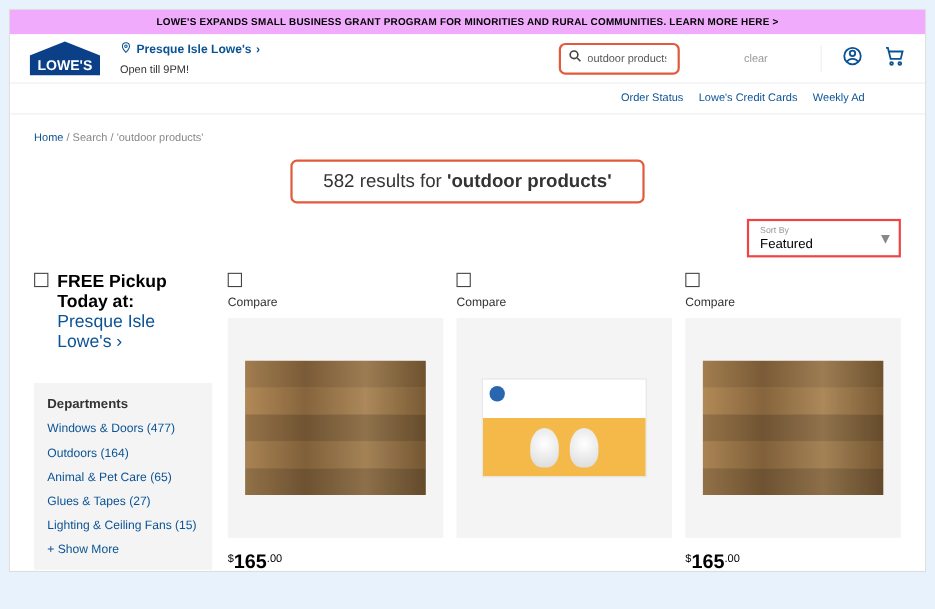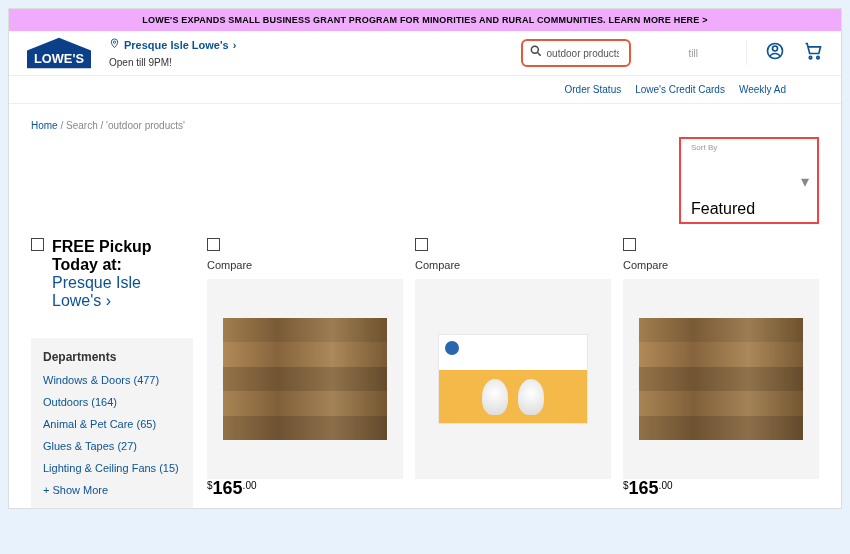--- a/index.html
+++ b/index.html
@@ -23,41 +23,41 @@
   .nav { display: flex; align-items: center; padding: 8px 55px; border-top: 1px solid #eee; border-bottom: 1px solid #eee; font-size: 12px; font-weight: bold; }
   .nav-left { display: flex; gap: 38px; }
   .nav-right { margin-left: auto; display: flex; gap: 14px; font-weight: normal; font-size: 10px; color: #0b5394; }
   .crumbs { padding: 16px 22px 6px; font-size: 10px; color: #888; }
   .crumbs a { color: #0b5394; text-decoration: none; }
   .headline { text-align: center; margin: 8px auto 14px; }
   .headline-box { display: inline-block; border: 2px solid #e25a3b; border-radius: 6px; padding: 8px 28px; font-size: 17px; color: #333; }
   .sortbar { display: flex; justify-content: flex-end; padding: 0 22px; }
   .sortbox { border: 2px solid #ef4444; padding: 4px 10px; width: 140px; position: relative; }
   .sortbox .lbl { font-size: 8px; color: #999; }
-  .sortbox .val { font-size: 16px; margin-top: 48px; }
+  .sortbox .val { font-size: 12px; }
   .sortbox .caret { position: absolute; right: 8px; top: 50%; transform: translateY(-50%); color: #888; }
   .content { display: flex; padding: 14px 22px 0; gap: 14px; }
   .side { width: 162px; }
   .pickup { display: flex; gap: 8px; font-size: 16px; margin-bottom: 28px; }
   .chk { width: 13px; height: 13px; border: 1.5px solid #444; flex-shrink: 0; }
   .pickup .link { color: #0b5394; }
   .facet { background: #f4f4f4; padding: 12px; font-size: 11px; }
   .facet h4 { font-size: 12px; margin-bottom: 10px; color: #333; }
   .facet a { display: block; color: #0b5394; text-decoration: none; margin-bottom: 10px; }
   .facet .show { color: #0b5394; font-size: 11px; }
   .grid { flex: 1; display: flex; gap: 12px; }
   .card { width: 196px; }
   .compare { display: flex; gap: 8px; font-size: 11px; color: #333; margin-bottom: 8px; flex-direction: column; }
   .imgwrap { background: #f4f4f4; display: flex; align-items: center; justify-content: center; height: 200px; }
   .thumb { width: 164px; height: 122px; background: #8a6a44; position: relative; overflow: hidden; }
   .plank { position: absolute; left: 0; right: 0; background: linear-gradient(90deg, #a17d4f, #7a5b37, #9c7c52, #6e522f); }
   .thumb2 { width: 150px; height: 90px; background: linear-gradient(#fff 40%, #f5b94a 40%); border: 1px solid #e7e7e7; display: flex; align-items: flex-end; justify-content: center; gap: 10px; padding-bottom: 8px; position: relative; }
   .thumb2::before { content: ""; position: absolute; left: 6px; top: 6px; width: 14px; height: 14px; border-radius: 50%; background: #2966b0; }
   .bulb { width: 26px; height: 36px; background: radial-gradient(circle at 50% 40%, #fff, #d8d8d8); border-radius: 50% 50% 40% 40%; }
-  .price { font-size: 11px; margin-top: 0; line-height: 1; }
+  .price { font-size: 11px; margin-top: 12px; line-height: 1; }
   .price .dol { vertical-align: super; font-size: 10px; }
   .price .main { font-size: 18px; font-weight: bold; }
 </style>
 </head>
 <body>
 
 <div class="page">
   <div class="banner">LOWE'S EXPANDS SMALL BUSINESS GRANT PROGRAM FOR MINORITIES AND RURAL COMMUNITIES. LEARN MORE HERE &gt;</div>
 
   <div class="header">
@@ -85,21 +85,21 @@
       <div class="search">
         <span class="mag">
           <svg width="14" height="14" viewBox="0 0 24 24" fill="none" stroke="#444" stroke-width="2.5">
               <circle cx="10" cy="10" r="6"></circle>
               <line x1="20" y1="20" x2="15" y2="15"></line>
             </svg>
         </span>
         <input value="outdoor products" style="">
       </div>
     </div>
-    <span class="clear">till</span>
+    <span class="clear">clear</span>
 
     <div class="hicons">
       <span class="hicon">
         <svg width="20" height="20" viewBox="0 0 24 24" fill="none" stroke="#0b5394" stroke-width="2">
             <circle cx="12" cy="12" r="9"></circle>
             <circle cx="12" cy="9" r="3"></circle>
             <path d="M5.5 19c1.5-3 4-4 6.5-4s5 1 6.5 4"></path>
           </svg>
       </span>
       <span class="hicon">
@@ -117,20 +117,25 @@
       <span>Order Status</span>
       <span>Lowe's Credit Cards</span>
       <span>Weekly Ad</span>
     </div>
   </div>
 
   <div class="crumbs">
     <a>Home</a><span> / Search / 'outdoor products'</span>
   </div>
 
+  <div class="headline">
+    <div class="headline-box">
+      <span>582 results for </span><b>'outdoor products'</b>
+    </div>
+  </div>
 
   <div class="sortbar">
     <div class="sortbox">
       <div class="lbl">Sort By</div>
       <div class="val">Featured</div>
       <span class="caret">▾</span>
     </div>
   </div>
 
   <div class="content">

